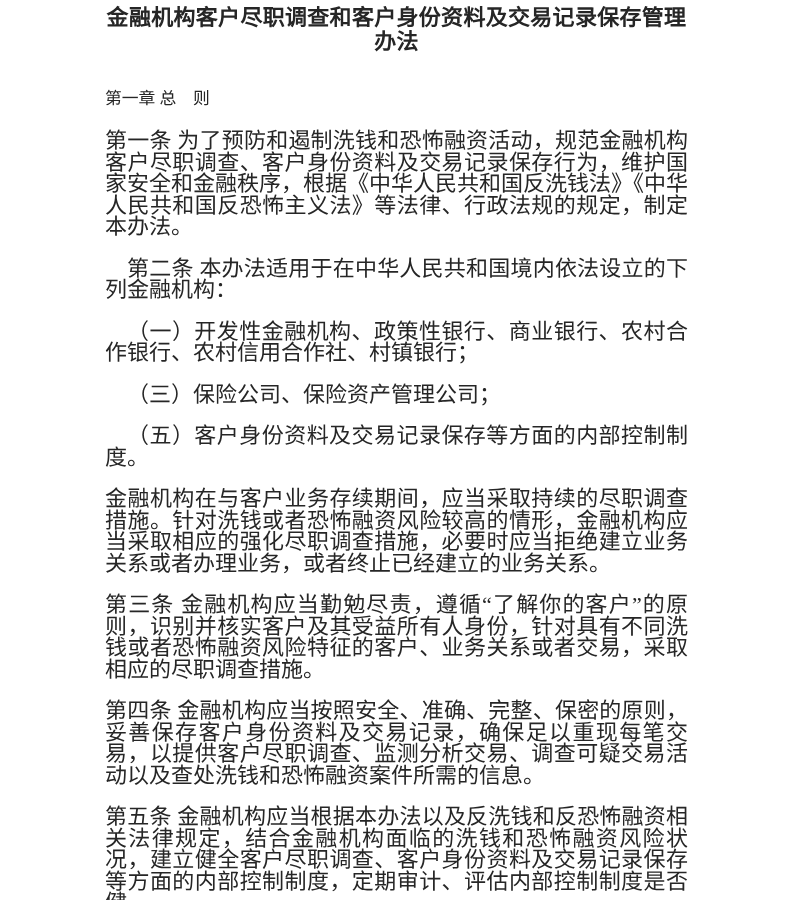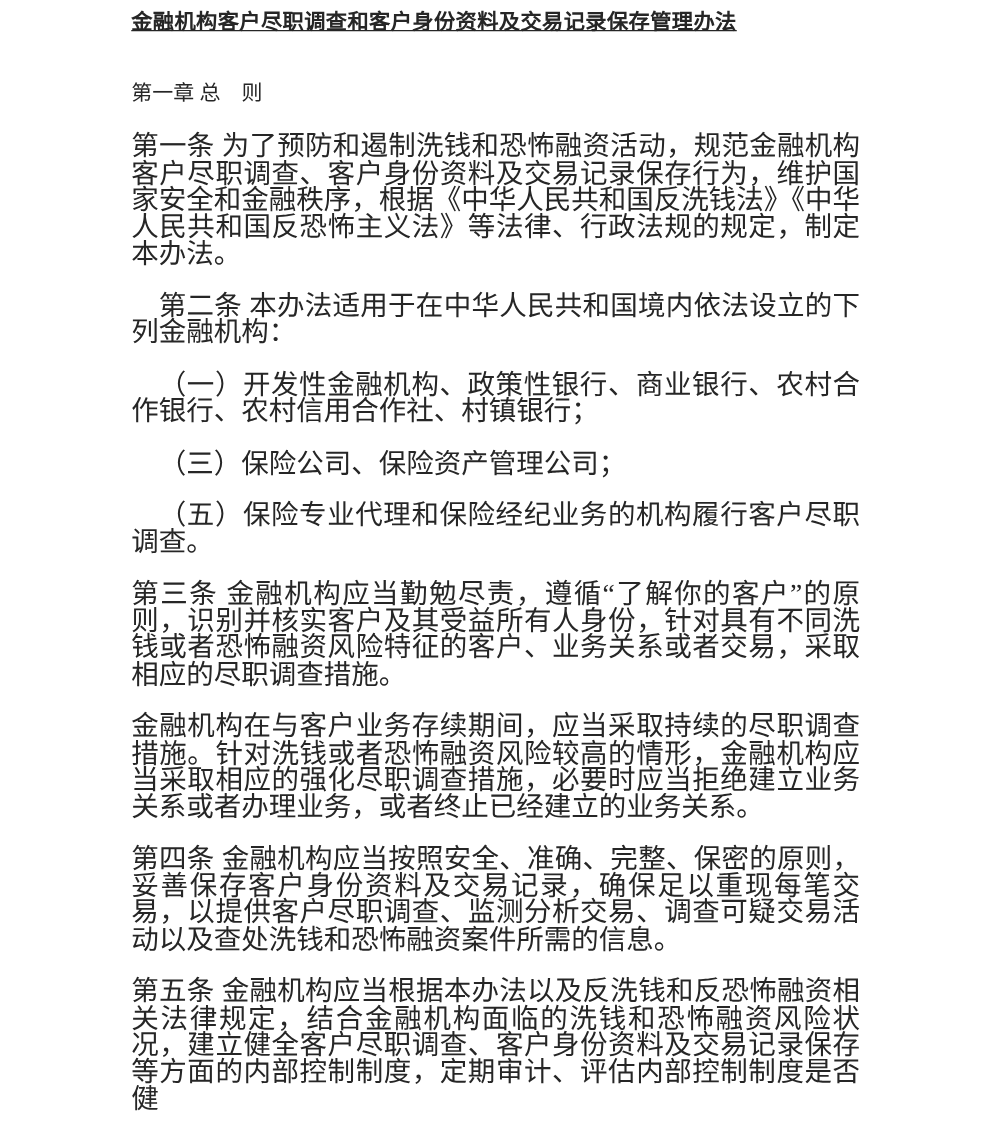--- a/index.html
+++ b/index.html
@@ -16,26 +16,26 @@
     -webkit-font-smoothing: antialiased;
   }
   .page {
     box-sizing: border-box;
     width: 800px;
     height: 900px;
     padding: 6px 112px 0 105px;
     overflow: hidden;
   }
   .doc-title {
-    font-size: 17px;
+    font-size: 22px;
     line-height: 24px;
     font-weight: bold;
+    text-align: center;
     margin: 0 0 34px 0;
     letter-spacing: 0.3px;
-    text-decoration: underline;
   }
   .chapter-heading {
     font-size: 16.8px;
     line-height: 22px;
     margin: 16px 0 20px 0;
   }
   p.para {
     font-size: 22px;
     line-height: 21.5px;
     margin: 0 0 20px 0;
@@ -59,24 +59,24 @@
   <p class="para">第一条 为了预防和遏制洗钱和恐怖融资活动，规范金融机构客户尽职调查、客户身份资料及交易记录保存行为，维护国家安全和金融秩序，根据《中华人民共和国反洗钱法》《中华人民共和国反恐怖主义法》等法律、行政法规的规定，制定本办法。</p>
 
   <p class="para indent">第二条 本办法适用于在中华人民共和国境内依法设立的下列金融机构：</p>
 
   <p class="para indent">（一）开发性金融机构、政策性银行、商业银行、农村合作银行、农村信用合作社、村镇银行；</p>
 
 
   <p class="para indent">（三）保险公司、保险资产管理公司；</p>
 
 
-  <p class="para indent">（五）保险专业代理和保险经纪业务的机构履行客户尽职调查。</p>
+  <p class="para indent">（五）客户身份资料及交易记录保存等方面的内部控制制度。</p>
 
 
+  <p class="para">金融机构在与客户业务存续期间，应当采取持续的尽职调查措施。针对洗钱或者恐怖融资风险较高的情形，金融机构应当采取相应的强化尽职调查措施，必要时应当拒绝建立业务关系或者办理业务，或者终止已经建立的业务关系。</p>
+
   <p class="para">第三条 金融机构应当勤勉尽责，遵循“了解你的客户”的原则，识别并核实客户及其受益所有人身份，针对具有不同洗钱或者恐怖融资风险特征的客户、业务关系或者交易，采取相应的尽职调查措施。</p>
-
-  <p class="para">金融机构在与客户业务存续期间，应当采取持续的尽职调查措施。针对洗钱或者恐怖融资风险较高的情形，金融机构应当采取相应的强化尽职调查措施，必要时应当拒绝建立业务关系或者办理业务，或者终止已经建立的业务关系。</p>
 
   <p class="para">第四条 金融机构应当按照安全、准确、完整、保密的原则，妥善保存客户身份资料及交易记录，确保足以重现每笔交易，以提供客户尽职调查、监测分析交易、调查可疑交易活动以及查处洗钱和恐怖融资案件所需的信息。</p>
 
   <p class="para">第五条 金融机构应当根据本办法以及反洗钱和反恐怖融资相关法律规定，结合金融机构面临的洗钱和恐怖融资风险状况，建立健全客户尽职调查、客户身份资料及交易记录保存等方面的内部控制制度，定期审计、评估内部控制制度是否健</p>
 
 </div>
 
 </body></html>

